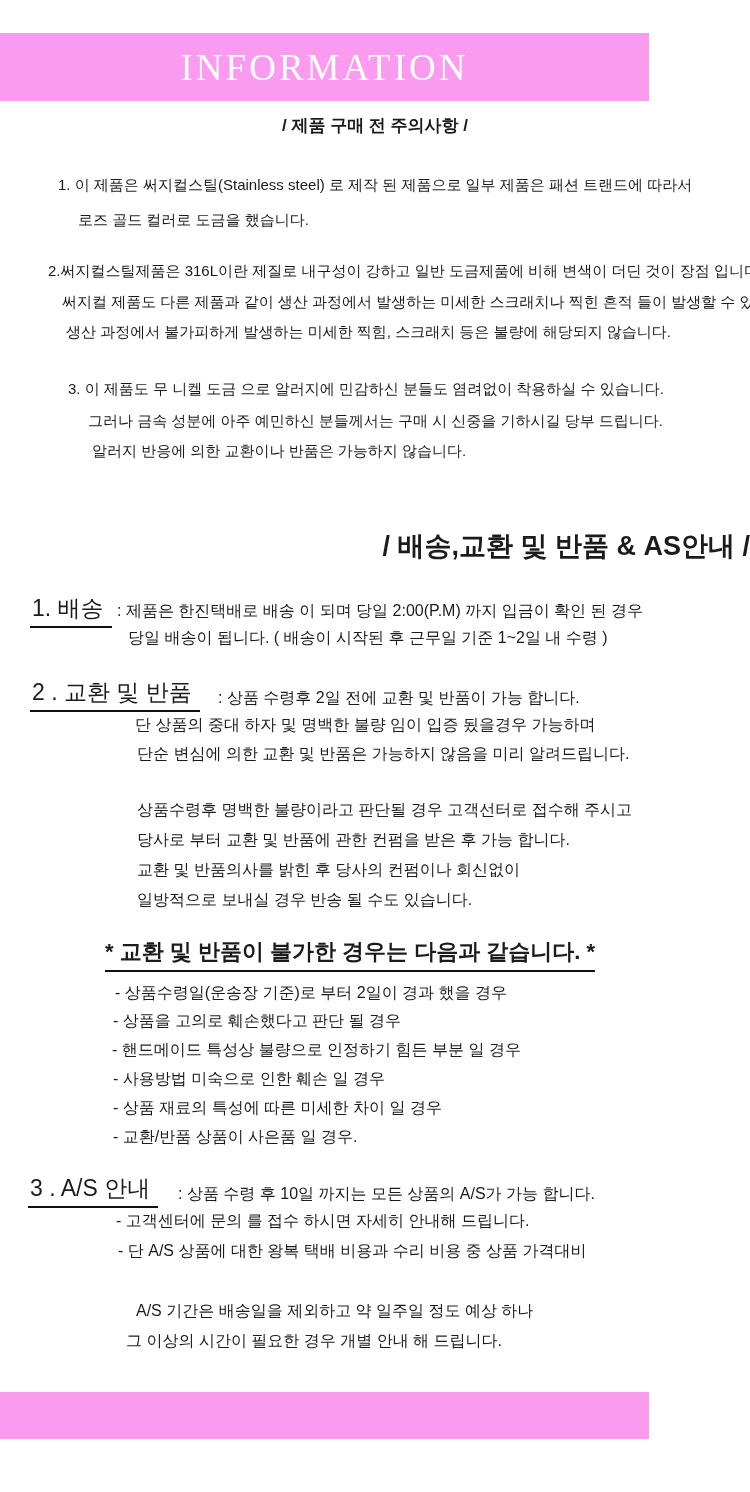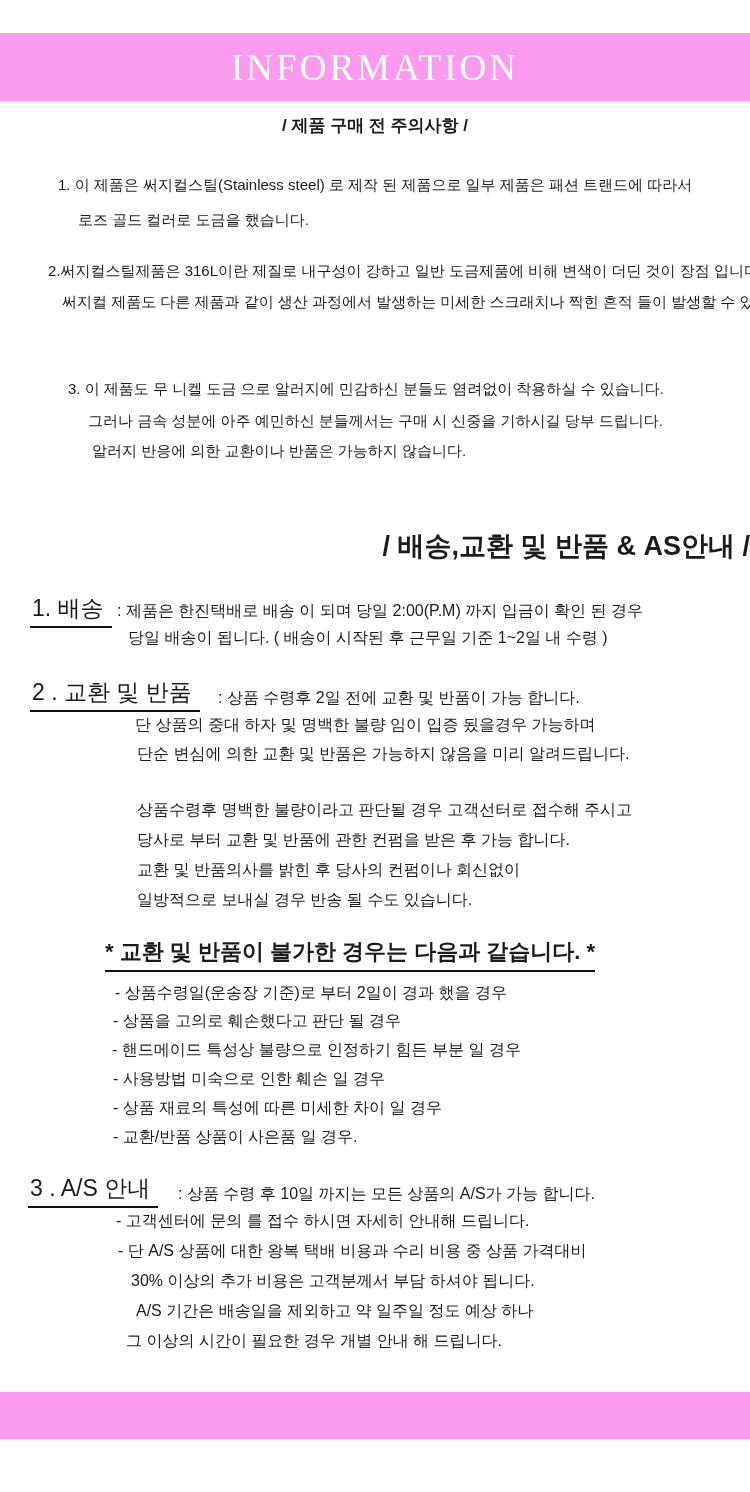--- a/index.html
+++ b/index.html
@@ -8,21 +8,21 @@
     width:750px;
     height:1492px;
     background:#ffffff;
     overflow:hidden;
     font-family:"Liberation Sans", sans-serif;
     color:var(--text,#1b1b1b);
   }
   .band{
     position:absolute;
     left:0;
-    width:750px;
+    width:649px;
     background:var(--band-pink,#fa9bf0);
   }
   .band-top{top:33px;height:68px;display:flex;align-items:center;justify-content:center;}
   .band-bottom{top:1392px;height:47px;}
   .banner-title{
     font-family:"Liberation Serif", serif;
     font-size:37px;
     color:#ffffff;
     letter-spacing:3px;
     font-weight:400;
@@ -72,20 +72,21 @@
     <div class="banner-title">INFORMATION</div>
   </div>
 
   <div class="h1">/ 제품 구매 전 주의사항 /</div>
 
   <span class="ln prec" style="left:58px;top:176px">1. 이 제품은 써지컬스틸(Stainless steel)  로 제작 된 제품으로 일부 제품은 패션 트랜드에 따라서</span>
   <span class="ln prec" style="left:78px;top:211px">로즈 골드 컬러로 도금을 했습니다.</span>
 
   <span class="ln prec" style="left:48px;top:262px">2.써지컬스틸제품은 316L이란 제질로 내구성이 강하고 일반 도금제품에 비해 변색이 더딘 것이 장점 입니다.</span>
   <span class="ln prec" style="left:62px;top:293px">써지컬 제품도 다른 제품과 같이 생산 과정에서 발생하는 미세한 스크래치나 찍힌 흔적 들이 발생할 수 있습니다.</span>
+  <span class="ln prec" style="left:66px;top:323px">생산 과정에서 불가피하게 발생하는 미세한 찍힘, 스크래치 등은 불량에 해당되지 않습니다.</span>
 
   <span class="ln prec" style="left:68px;top:380px">3. 이 제품도 무 니켈 도금  으로 알러지에 민감하신 분들도 염려없이 착용하실 수 있습니다.</span>
   <span class="ln prec" style="left:88px;top:412px">그러나 금속 성분에 아주 예민하신 분들께서는 구매 시 신중을 기하시길 당부 드립니다.</span>
   <span class="ln prec" style="left:92px;top:442px">알러지 반응에 의한 교환이나 반품은 가능하지 않습니다.</span>
 
   <div class="h2">/ 배송,교환 및 반품 &amp; AS안내 /</div>
 
   <span class="ln seclabel" style="left:30px;top:594px">1. 배송</span>
   <span class="ln body" style="left:117px;top:601px">: 제품은 한진택배로 배송 이 되며 당일 2:00(P.M) 까지 입금이 확인 된 경우</span>
   <span class="ln body" style="left:128px;top:628px">당일 배송이 됩니다. ( 배송이 시작된 후 근무일 기준 1~2일 내 수령 )</span>
@@ -105,19 +106,18 @@
   <span class="ln body" style="left:113px;top:1011px">- 상품을 고의로 훼손했다고 판단 될 경우</span>
   <span class="ln body" style="left:112px;top:1040px">- 핸드메이드 특성상 불량으로 인정하기 힘든 부분 일 경우</span>
   <span class="ln body" style="left:113px;top:1069px">- 사용방법 미숙으로 인한 훼손 일 경우</span>
   <span class="ln body" style="left:113px;top:1098px">- 상품 재료의 특성에 따른 미세한 차이 일 경우</span>
   <span class="ln body" style="left:113px;top:1127px">- 교환/반품 상품이 사은품 일 경우.</span>
 
   <span class="ln seclabel" style="left:28px;top:1174px">3 . A/S 안내</span>
   <span class="ln body" style="left:178px;top:1184px">: 상품 수령 후 10일 까지는 모든 상품의 A/S가 가능 합니다.</span>
   <span class="ln body" style="left:116px;top:1211px">- 고객센터에 문의 를 접수 하시면 자세히 안내해 드립니다.</span>
   <span class="ln body" style="left:118px;top:1241px">- 단 A/S 상품에 대한 왕복 택배 비용과 수리 비용 중 상품 가격대비</span>
-  <span class="ln body" style="left:131px;top:1271px">30% 이상의 추가 비용은 고객분께서 부담 하셔야 됩니다.</span>
   <span class="ln body" style="left:136px;top:1301px">A/S 기간은 배송일을 제외하고 약 일주일 정도 예상 하나</span>
   <span class="ln body" style="left:126px;top:1331px">그 이상의 시간이 필요한 경우 개별 안내 해 드립니다.</span>
 
   <div class="band band-bottom"></div>
 
 </div>
 
 </body></html>

